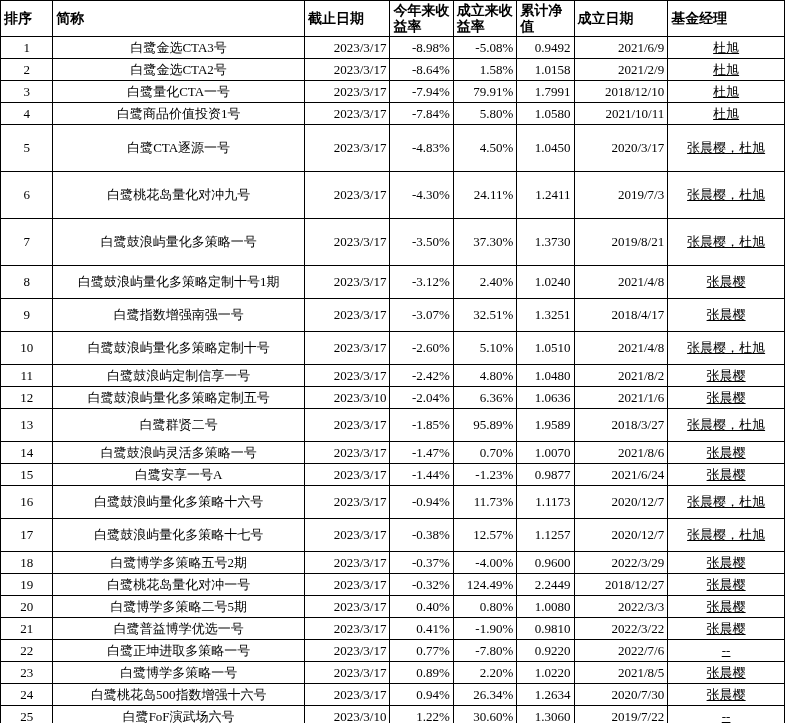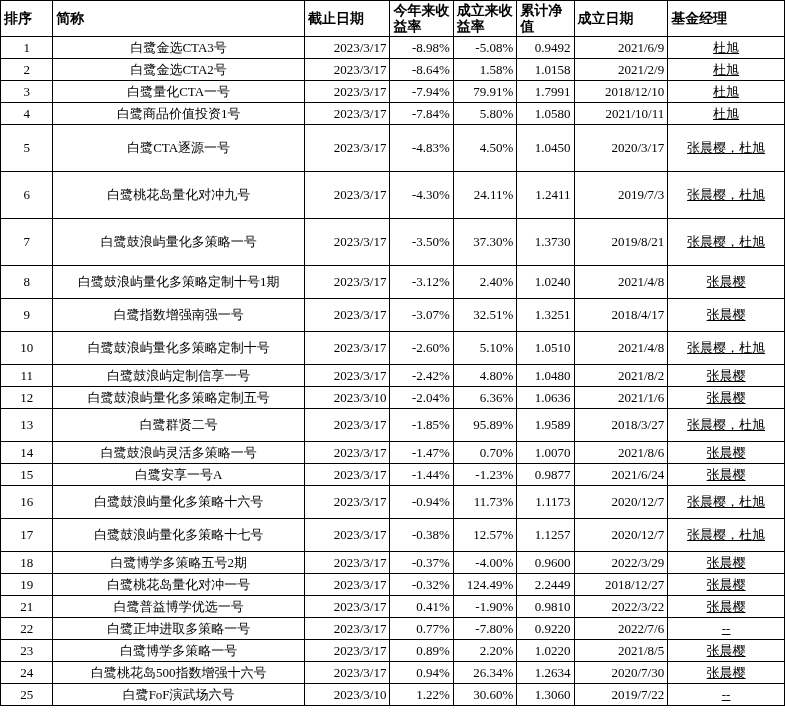--- a/index.html
+++ b/index.html
@@ -269,20 +269,30 @@
         <td class="rank">19</td>
         <td class="name">白鹭桃花岛量化对冲一号</td>
         <td class="date">2023/3/17</td>
         <td class="num">-0.32%</td>
         <td class="num">124.49%</td>
         <td class="num">2.2449</td>
         <td class="date">2018/12/27</td>
         <td class="mgr">张晨樱</td>
       </tr>
       <tr class="short">
+        <td class="rank">20</td>
+        <td class="name">白鹭博学多策略二号5期</td>
+        <td class="date">2023/3/17</td>
+        <td class="num">0.40%</td>
+        <td class="num">0.80%</td>
+        <td class="num">1.0080</td>
+        <td class="date">2022/3/3</td>
+        <td class="mgr">张晨樱</td>
+      </tr>
+      <tr class="short">
         <td class="rank">21</td>
         <td class="name">白鹭普益博学优选一号</td>
         <td class="date">2023/3/17</td>
         <td class="num">0.41%</td>
         <td class="num">-1.90%</td>
         <td class="num">0.9810</td>
         <td class="date">2022/3/22</td>
         <td class="mgr">张晨樱</td>
       </tr>
       <tr class="short">

